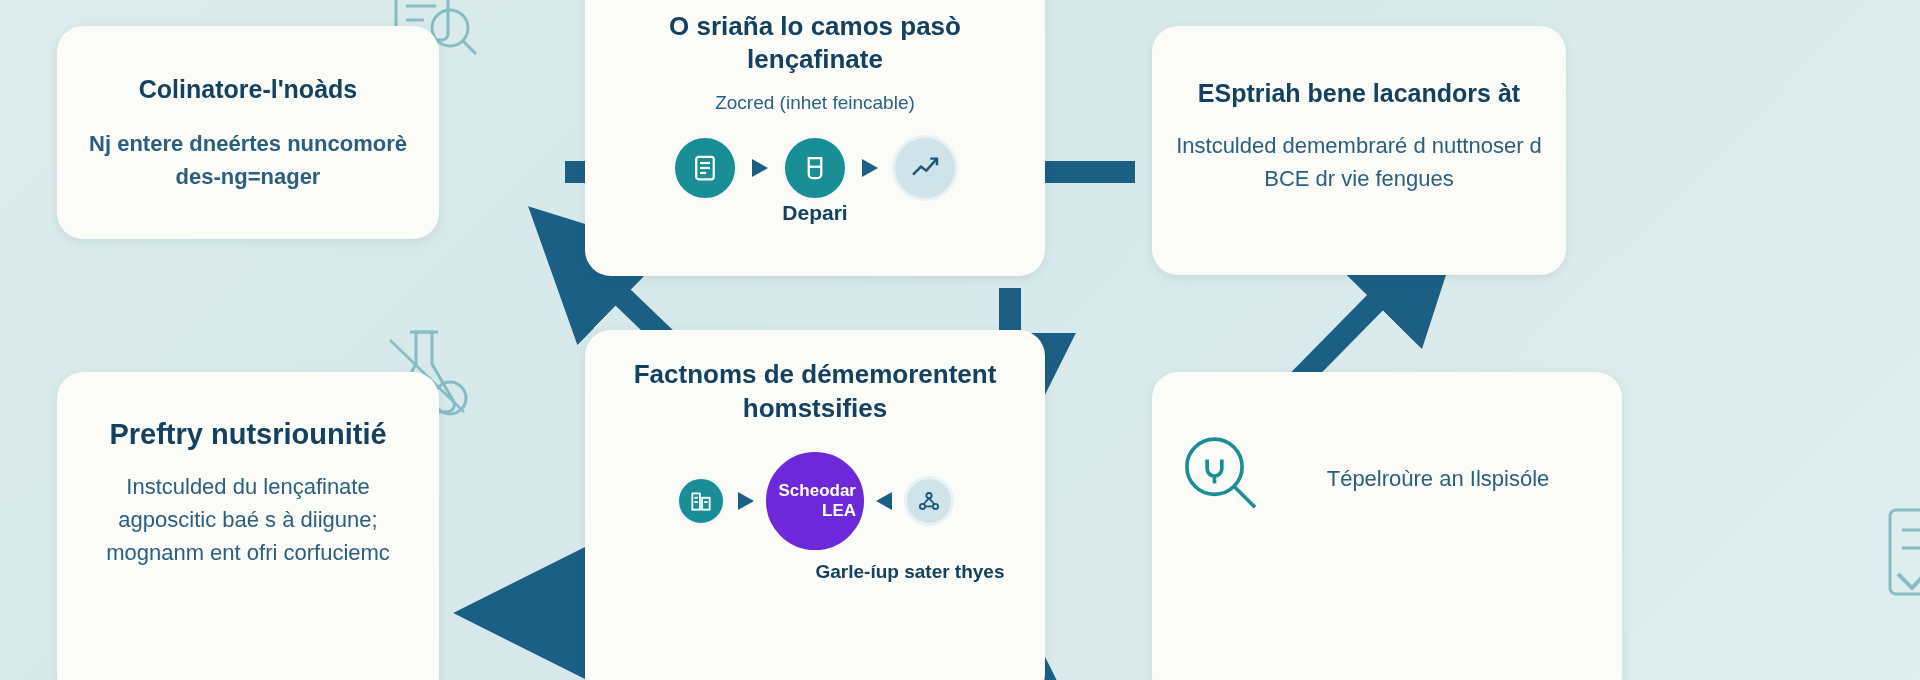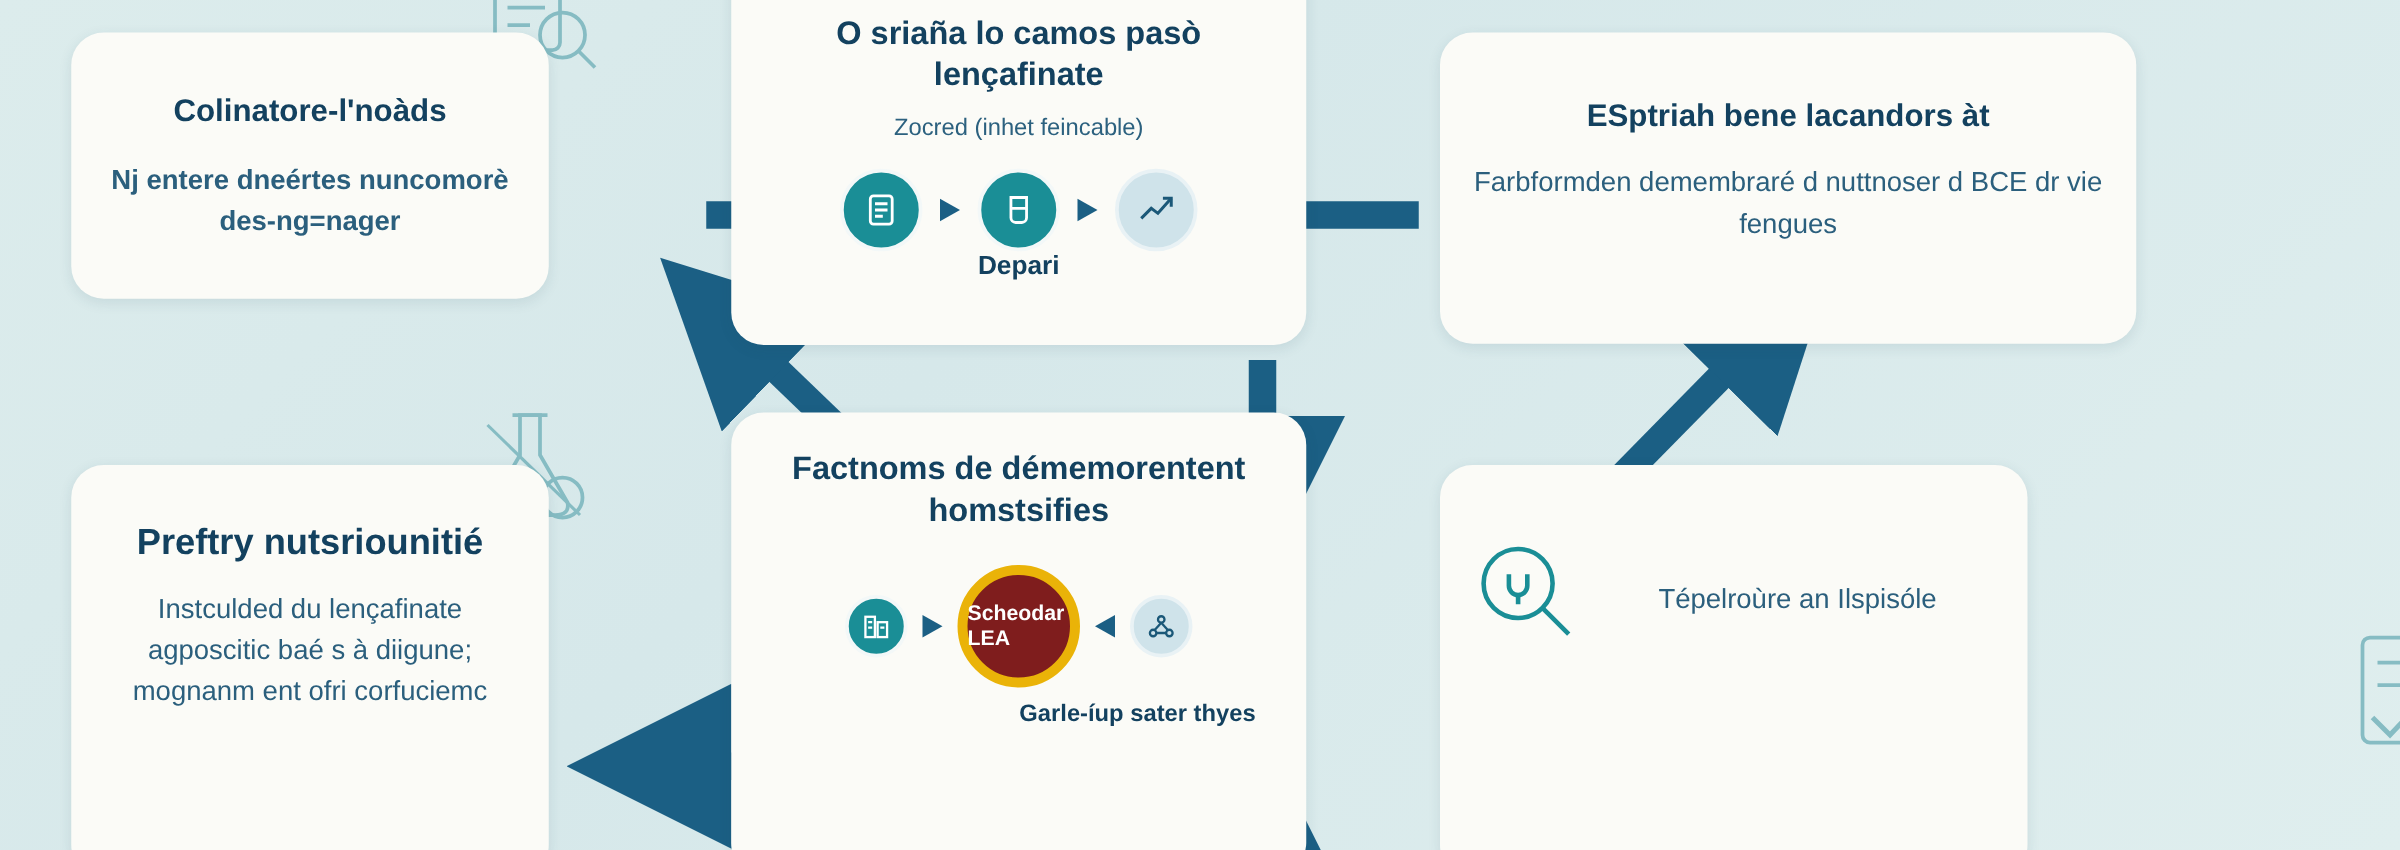--- a/index.html
+++ b/index.html
@@ -52,21 +52,21 @@
   
   #card-tc {
     left: 585px; top: -60px; width: 460px; height: 336px;
     padding: 70px 24px 0 24px;
   }
   #card-tc .card-title { font-size: 26px; }
   #card-tc .sub { font-size: 19px; color: #2c617f; text-align:center; margin-top: 14px; line-height:1.45;}
 
   
   #card-tr {
-    left: 1152px; top: 26px; width: 557px; height: 249px;
+    left: 1152px; top: 26px; width: 414px; height: 249px;
     padding: 52px 22px 0 22px;
   }
   #card-tr .card-title { font-size: 25px; }
   #card-tr .card-body { font-size: 22px; margin-top: 20px; }
 
   
   #card-bl {
     left: 57px; top: 372px; width: 382px; height: 330px;
     padding: 44px 22px 0 22px;
   }
@@ -100,21 +100,21 @@
     border-radius: 50%;
     display: flex;
     align-items: center;
     justify-content: center;
     box-sizing: border-box;
   }
   .chip.teal   { background: #1a8e96; color: #ffffff; border: 3px solid #f3f8f8; }
   .chip.light  { background: #cfe3ea; color: #1b5878; border: 3px solid #e9f2f5; }
   .chip.big    { width: 66px; height: 66px; }
   .chip.small  { width: 50px; height: 50px; }
-  .chip.hub    { width: 98px; height: 98px; background:#7f1d1d; color:#fff; border: 8px solid #eab308; font-size: 17px; font-weight: bold; line-height:1.15; text-align:left;}
+  .chip.hub    { width: 98px; height: 98px; background:#6d28d9; color:#fff; border: 8px solid #6d28d9; font-size: 17px; font-weight: bold; line-height:1.15; text-align:right;}
 
   .mini-arrow {
     width: 0; height: 0;
     border-top: 9px solid transparent;
     border-bottom: 9px solid transparent;
     border-left: 16px solid #1b5f84;
   }
   .mini-arrow.left {
     border-left: none;
     border-right: 16px solid #1b5f84;
@@ -233,21 +233,21 @@
           <polyline points="16,5 21,5 21,10"></polyline>
         </svg>
       </div>
     </div>
 
     <div class="chip-caption">Depari</div>
   </div>
 
   <div class="card" id="card-tr">
     <div class="card-title">ESptriah bene lacandors àt</div>
-    <div class="card-body">Farbformden demembraré d nuttnoser d BCE dr vie fengues</div>
+    <div class="card-body">Instculded demembraré d nuttnoser d BCE dr vie fengues</div>
   </div>
 
   <div class="card" id="card-bl">
     <div class="card-title">Preftry nutsriounitié</div>
     <div class="card-body">Instculded du lençafinate agposcitic baé s à diigune; mognanm ent ofri corfuciemc</div>
   </div>
 
   <div class="card" id="card-bc">
     <div class="card-title">Factnoms de démemorentent homstsifies</div>
 

